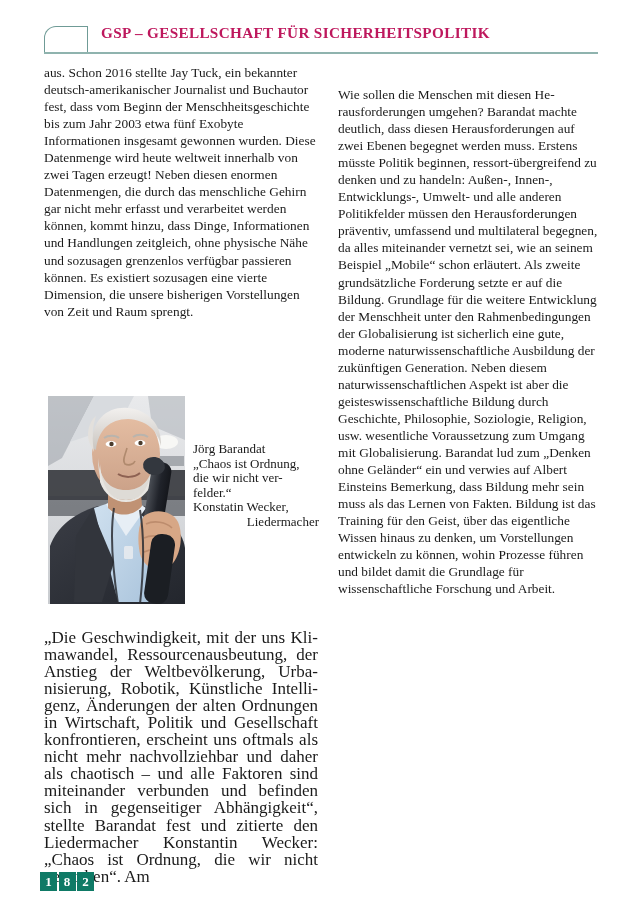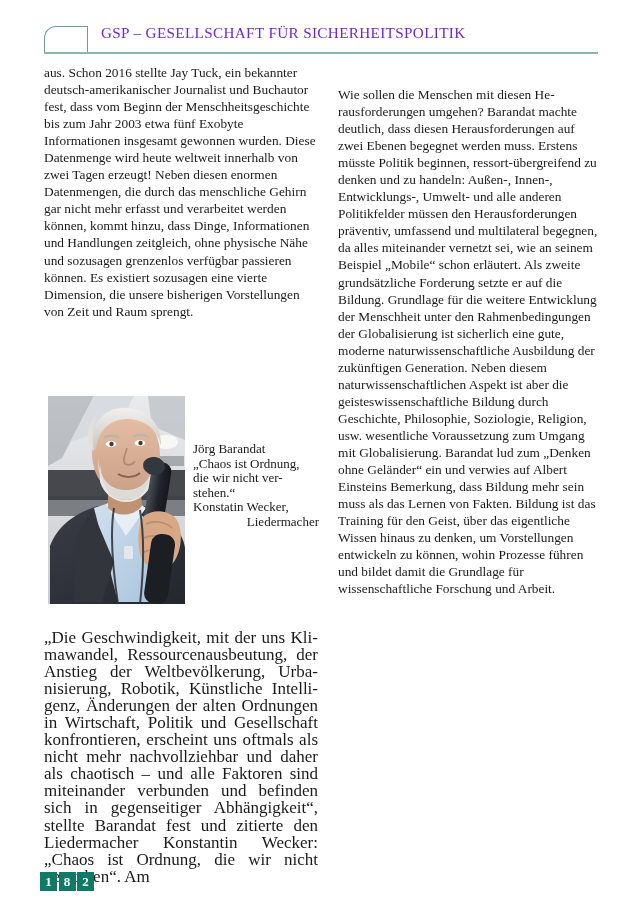--- a/index.html
+++ b/index.html
@@ -34,24 +34,24 @@
     border-top: 1.6px solid #6f9b96;
     border-right: 1.6px solid #6f9b96;
     border-top-left-radius: 12px;
     box-sizing: border-box;
   }
   .header-title {
     position: absolute;
     left: 57px;
     top: 0px;
     font-family: "Liberation Serif", "DejaVu Serif", serif;
-    font-weight: normal;
+    font-weight: bold;
     font-size: 15.2px;
     letter-spacing: 0.35px;
-    color: #6d28d9;
+    color: #be185d;
     white-space: nowrap;
   }
   .header-rule {
     position: absolute;
     left: 0;
     top: 28px;
     width: 554px;
     height: 1.6px;
     background: #8fb3ae;
   }
@@ -248,21 +248,21 @@
       <path d="M92,114 C96,138 96,172 92,208" stroke="#2a2d33" stroke-width="2" fill="none" opacity="0.85"></path>
       <rect x="76" y="150" width="9" height="13" rx="1.5" fill="#e7eaee" opacity="0.9"></rect>
     </svg>
   </div>
 </div>
 
 <div class="caption">
   <span class="line">Jörg Barandat</span>
   <span class="line">„Chaos ist Ordnung,</span>
   <span class="line">die wir nicht ver-</span>
-  <span class="line">stehen.“</span>
+  <span class="line">felder.“</span>
   <span class="line">Konstatin Wecker,</span>
   <span class="line line-last">Liedermacher</span>
 </div>
 
 <div class="col-left-lower">
   <p>„Die Geschwindigkeit, mit der uns Kli­mawandel, Ressourcenausbeutung, der Anstieg der Weltbevölkerung, Urba­nisierung, Robotik, Künstliche Intelli­genz, Änderungen der alten Ordnungen in Wirtschaft, Politik und Gesellschaft konfrontieren, erscheint uns oftmals als nicht mehr nachvollziehbar und daher als chaotisch – und alle Faktoren sind miteinander verbunden und befinden sich in gegenseitiger Abhängigkeit“, stell­te Barandat fest und zitierte den Lieder­macher Konstantin Wecker: „Chaos ist Ordnung, die wir nicht verstehen“. Am</p>
 </div>
 
 <div class="col col-right">
   <p class="gap-before">Wie sollen die Menschen mit diesen He­rausforderungen umgehen? Barandat machte deutlich, dass diesen Herausfor­derungen auf zwei Ebenen begegnet wer­den muss. Erstens müsste Politik begin­nen, ressort-übergreifend zu denken und zu handeln: Außen-, Innen-, Entwick­lungs-, Umwelt- und alle anderen Politik­felder müssen den Herausforderungen präventiv, umfassend und multilateral be­gegnen, da alles miteinander vernetzt sei, wie an seinem Beispiel „Mobile“ schon er­läutert. Als zweite grundsätzliche Forde­rung setzte er auf die Bildung. Grundlage für die weitere Entwicklung der Mensch­heit unter den Rahmenbedingungen der Globalisierung ist sicherlich eine gute, moderne naturwissenschaftliche Ausbil­dung der zukünftigen Generation. Neben diesem naturwissenschaftlichen Aspekt ist aber die geisteswissenschaftliche Bildung durch Geschichte, Philosophie, Soziologie, Religion, usw. wesentliche Voraussetzung zum Umgang mit Globali­sierung. Barandat lud zum „Denken ohne Geländer“ ein und verwies auf Albert Einsteins Bemerkung, dass Bildung mehr sein muss als das Lernen von Fakten. Bil­dung ist das Training für den Geist, über das eigentliche Wissen hinaus zu denken, um Vorstellungen entwickeln zu können, wohin Prozesse führen und bildet damit die Grundlage für wissenschaftliche For­schung und Arbeit.</p>

